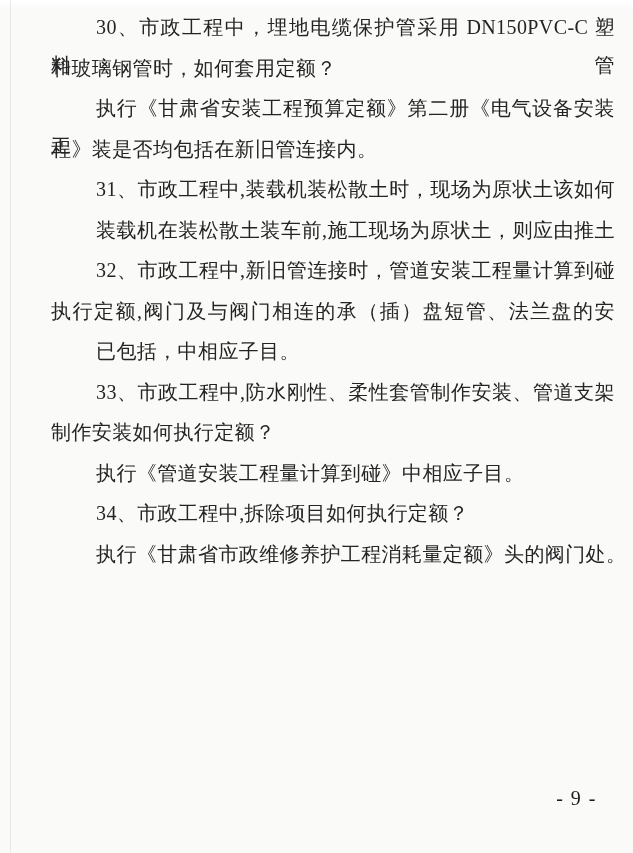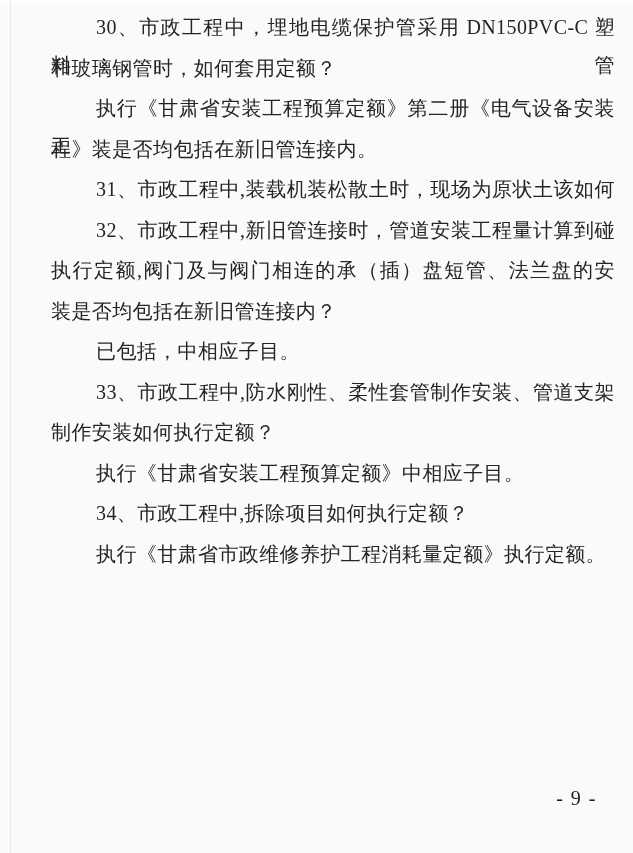--- a/index.html
+++ b/index.html
@@ -67,25 +67,25 @@
 <div class="page">
   <div class="edge-line"></div>
 
   <div class="text-block">
 
   <div class="line indent fill">30、市政工程中，埋地电缆保护管采用 DN150PVC-C 塑料管</div>
       <div class="line">和玻璃钢管时，如何套用定额？</div>
       <div class="line indent fill">执行《甘肃省安装工程预算定额》第二册《电气设备安装工</div>
       <div class="line">程》装是否均包括在新旧管连接内。</div>
       <div class="line indent fill">31、市政工程中,装载机装松散土时，现场为原状土该如何</div>
+      <div class="line indent fill">装载机在装松散土装车前,施工现场为原状土，则应由推土</div>
       <div class="line indent fill">32、市政工程中,新旧管连接时，管道安装工程量计算到碰</div>
       <div class="line fill">执行定额,阀门及与阀门相连的承（插）盘短管、法兰盘的安</div>
-      <div class="line">装是否均包括在新旧管连接内？</div>
       <div class="line indent">已包括，中相应子目。</div>
       <div class="line indent fill">33、市政工程中,防水刚性、柔性套管制作安装、管道支架</div>
       <div class="line">制作安装如何执行定额？</div>
-      <div class="line indent">执行《甘肃省安装工程预算定额》中相应子目。</div>
+      <div class="line indent">执行《管道安装工程量计算到碰》中相应子目。</div>
       <div class="line indent">34、市政工程中,拆除项目如何执行定额？</div>
-      <div class="line indent">执行《甘肃省市政维修养护工程消耗量定额》执行定额。</div>
+      <div class="line indent">执行《甘肃省市政维修养护工程消耗量定额》头的阀门处。</div>
     </div>
 
   <div class="page-number">- 9 -</div>
 </div>
 
 </body></html>

